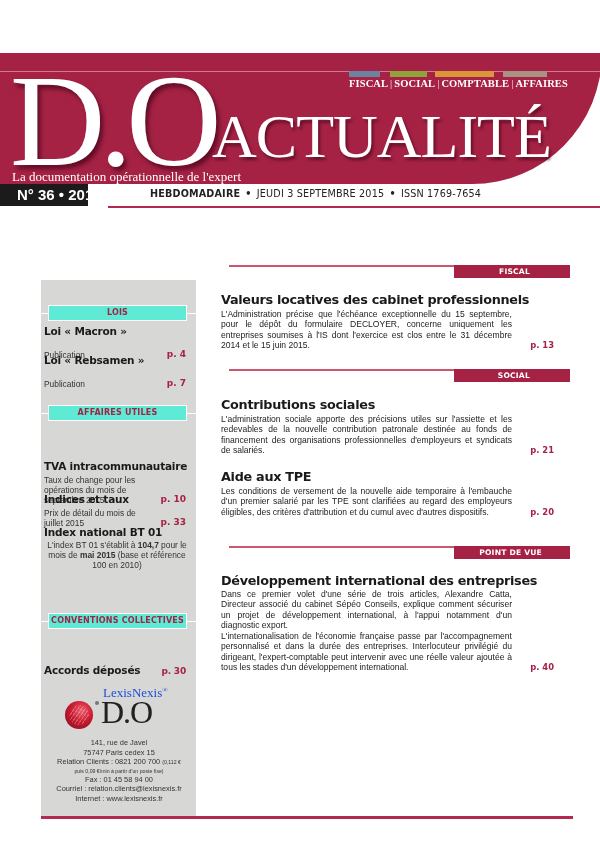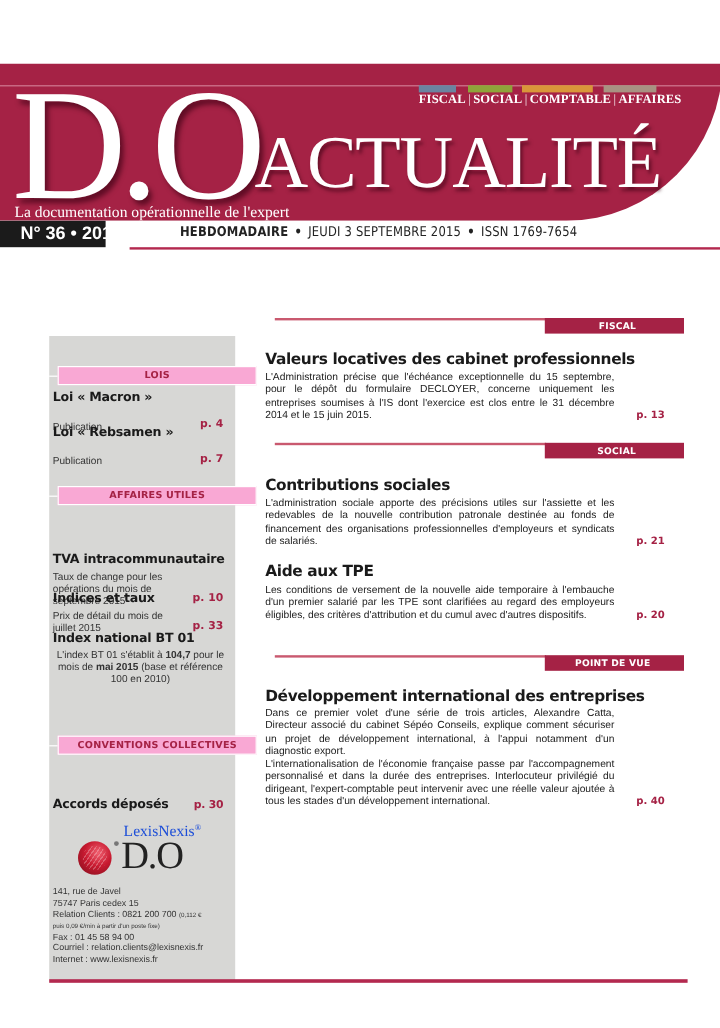--- a/index.html
+++ b/index.html
@@ -64,22 +64,22 @@
     position: absolute; left: 108px; top: 206px; width: 492px; height: 2px;
     background: #b3294f;
   }
 
   
   .sidebar {
     position: absolute; left: 41px; top: 280px; width: 155px; height: 537px;
     background: #d7d7d5;
   }
   .side-head {
-    position: absolute; left: 7px; width: 166px; height: 16px;
-    border: 1px solid #ffffff; background: #f9a8d4;
+    position: absolute; left: 7px; width: 139px; height: 16px;
+    border: 1px solid #ffffff; background: #5eead4;
     text-align: center; font-size: 8px; font-weight: bold; color: #a52245;
     line-height: 14px; letter-spacing: .2px;
     font-family: "DejaVu Sans", sans-serif;
   }
   .side-head-line {
     position: absolute; left: 0; width: 155px; height: 1px; background: #ffffff;
   }
   .side-entry { position: absolute; left: 3px; width: 146px; }
   .side-title {
     font-family: "DejaVu Sans", sans-serif; font-weight: bold; font-size: 10.5px;
@@ -115,21 +115,21 @@
     position: absolute; left: 38px; top: 0; font-family: "Liberation Serif", serif;
     font-size: 13px; color: #1d4ed8; white-space: nowrap;
   }
   .lexis-name sup { font-size: 7px; }
   .lexis-do {
     position: absolute; left: 36px; top: 11px; font-family: "Liberation Serif", serif;
     font-size: 32px; color: #222; letter-spacing: -1px; line-height: 1;
   }
   .contact {
     position: absolute; left: 3px; top: 458px; width: 150px;
-    font-size: 7.4px; color: #333; line-height: 9.6px;
+    font-size: 7.4px; color: #333; line-height: 9.6px; text-align: center;
   }
   .contact .small { font-size: 5.2px; }
 
   
   .bottom-rule {
     position: absolute; left: 41px; top: 816px; width: 532px; height: 3px;
     background: #b3294f;
   }
 
   

